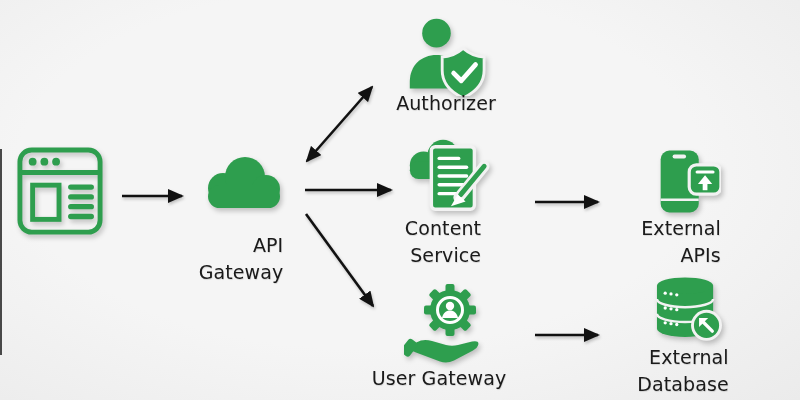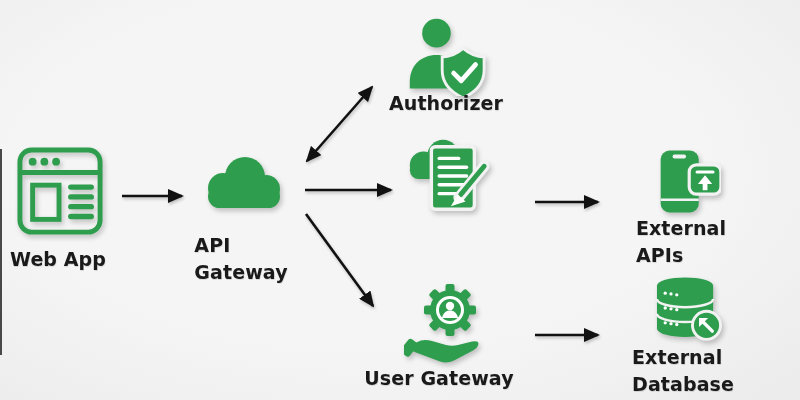--- a/index.html
+++ b/index.html
@@ -3,22 +3,22 @@
 <meta charset="utf-8">
 <style>
   html,body { margin:0; padding:0; }
   .stage {
     position:relative; width:800px; height:400px; overflow:hidden;
     background: radial-gradient(ellipse at 45% 42%, #f5f5f5 55%, #ebebeb 100%);
     font-family:"DejaVu Sans","Liberation Sans",sans-serif;
   }
   .node-label {
     position:absolute; transform:translateX(-50%);
-    text-align:left; white-space:pre-line;
-    font-size:19px; line-height:27px; font-weight:700;
+    text-align:right; white-space:pre-line;
+    font-size:19px; line-height:27px; font-weight:400;
     color:#1a1a1a; letter-spacing:0.1px;
     text-shadow:0.5px 0.8px 0.8px rgba(0,0,0,0.12);
   }
   .icon { position:absolute; filter:drop-shadow(2px 3px 2.5px rgba(0,0,0,0.22)); }
   .icon svg { display:block; width:100%; height:100%; }
   .arrows {
     position:absolute; left:0; top:0; width:800px; height:400px;
     filter:drop-shadow(1px 2px 1.5px rgba(0,0,0,0.22));
   }
   .edge-artifact {
@@ -60,21 +60,20 @@
         <line x1="56" y1="62" x2="77" y2="62" stroke-width="5.5"></line>
         <line x1="56" y1="72" x2="77" y2="72" stroke-width="5.5"></line>
       </g>
       <g fill="#2e9e4e">
         <circle cx="17" cy="16" r="4"></circle>
         <circle cx="29" cy="16" r="4"></circle>
         <circle cx="41" cy="16" r="4"></circle>
       </g>
     </svg>
   </div>
-  <div class="node-label" style="left:58px;top:246px;">Web App</div>
 
   <div class="icon" style="left:199px;top:156px;width:88px;height:52px;">
     <svg viewBox="0 0 88 52">
       <g fill="#2e9e4e">
         <circle cx="24" cy="32" r="15"></circle>
         <circle cx="46" cy="21" r="20"></circle>
         <circle cx="67" cy="33" r="14"></circle>
         <rect x="9" y="29" width="72" height="23" rx="11.5"></rect>
       </g>
     </svg>
@@ -108,20 +107,22 @@
         <line x1="38" y1="29" x2="66" y2="29"></line>
         <line x1="38" y1="38" x2="66" y2="38"></line>
         <line x1="38" y1="47" x2="66" y2="47"></line>
         <line x1="38" y1="56" x2="56" y2="56"></line>
       </g>
       <line x1="84" y1="28" x2="58" y2="60" stroke="#f2f2f2" stroke-width="11" stroke-linecap="round"></line>
       <line x1="84" y1="28" x2="60" y2="57" stroke="#2e9e4e" stroke-width="5" stroke-linecap="round"></line>
       <polygon points="50,69 57,57 65,64" fill="#ffffff"></polygon>
     </svg>
   </div>
+  <div class="node-label" style="left:443px;top:215px;">Content
+Service</div>
 
   <div class="icon" style="left:404px;top:283px;width:88px;height:80px;">
     <svg viewBox="0 0 88 80">
       <g fill="#2e9e4e">
         <g transform="translate(46,27)">
           <rect x="-4.5" y="-26" width="9" height="10" rx="2"></rect>
           <rect x="-4.5" y="16" width="9" height="10" rx="2"></rect>
           <rect x="-26" y="-4.5" width="10" height="9" rx="2"></rect>
           <rect x="16" y="-4.5" width="10" height="9" rx="2"></rect>
           <rect x="-4.5" y="-26" width="9" height="10" rx="2" transform="rotate(45)"></rect>

